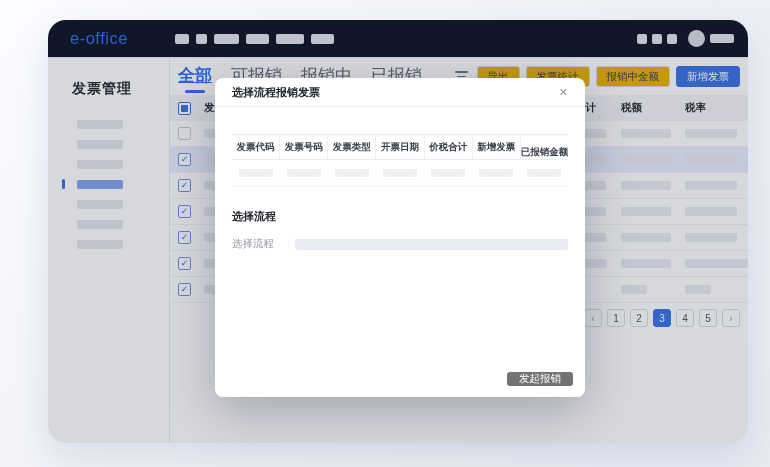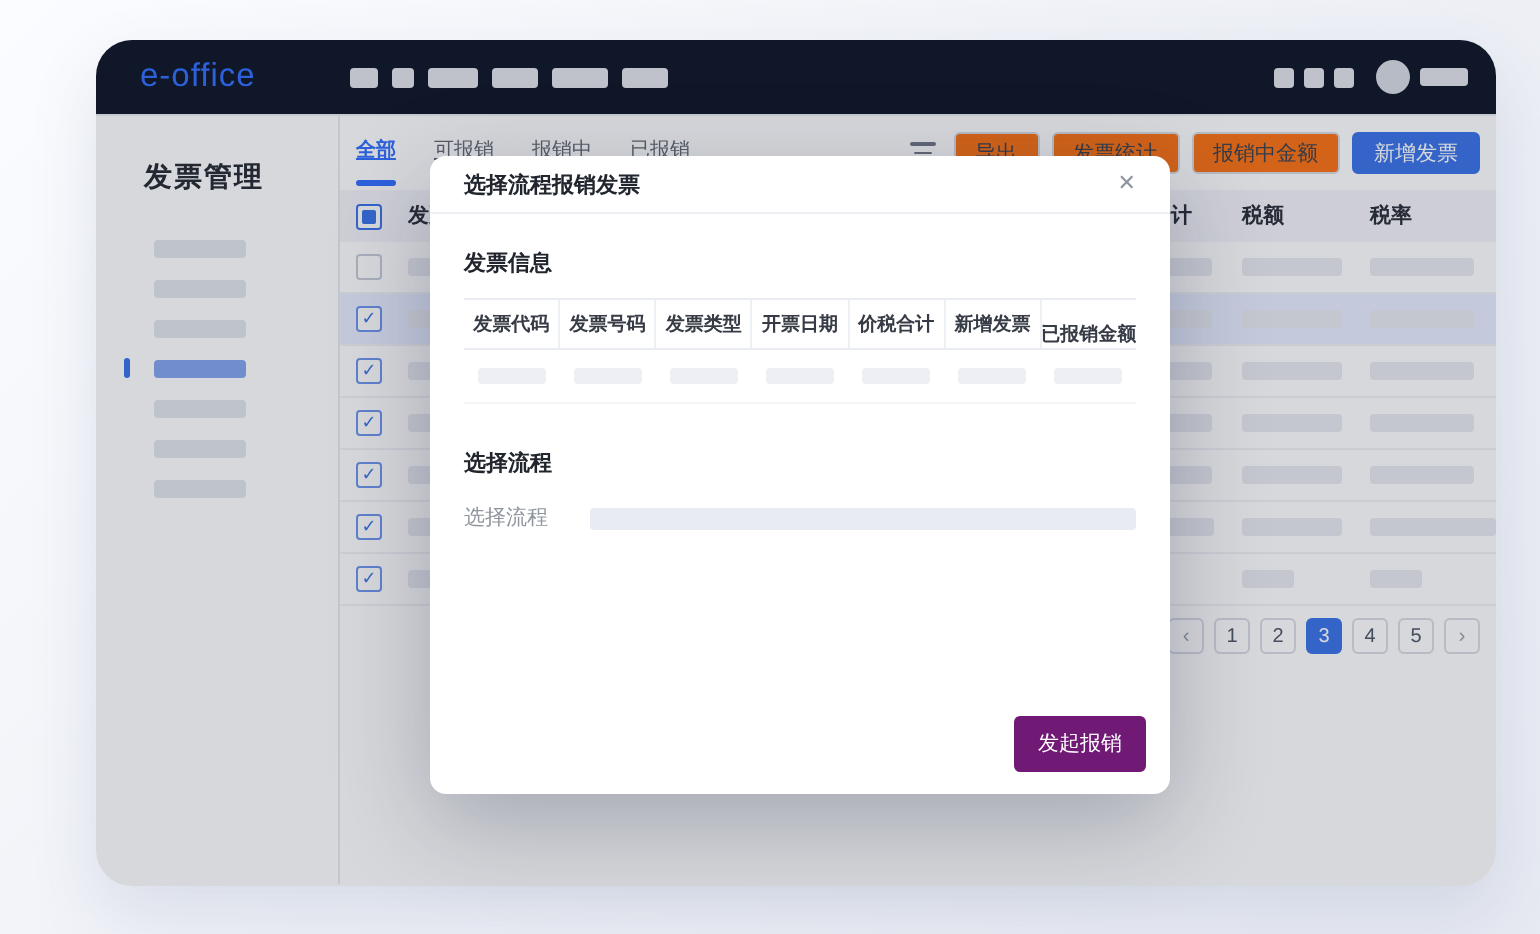--- a/index.html
+++ b/index.html
@@ -29,34 +29,34 @@
   .sidebar-title { padding-left:24px; font-size:14px; color:#272c35; font-weight:600; letter-spacing:1px; }
   .side-menu { margin-top:16px; }
   .side-item { position:relative; height:20px; display:flex; align-items:center; cursor:pointer; }
   .side-item .sbar { margin-left:29px; width:46px; height:9px; border-radius:2px; background:#e3e6ec; }
   .side-item.active .sbar { background:#86a5f0; }
   .side-item.active::before { content:""; position:absolute; left:14px; top:5px; width:3px; height:10px; border-radius:2px; background:#3b74e8; }
   .main { flex:1; display:flex; flex-direction:column; min-width:0; }
   
   .toolbar { height:37px; display:flex; align-items:center; padding:0 8px; }
   .tabs { display:flex; align-items:center; height:37px; }
-  .tab { font-size:10px; color:#646a73; margin-right:19px; position:relative; height:37px; line-height:35px; cursor:pointer; white-space:nowrap;text-decoration:underline; }
+  .tab { font-size:17px; color:#646a73; margin-right:19px; position:relative; height:37px; line-height:35px; cursor:pointer; white-space:nowrap;text-decoration:underline; }
   .tab.active { color:#3370ff; font-weight:700; }
   .tab.active::after { content:""; position:absolute; left:50%; transform:translateX(-50%); bottom:2px; width:20px; height:3px; border-radius:2px; background:#3370ff; }
   .toolbar-right { margin-left:auto; display:flex; align-items:center; gap:6px; }
   .search { position:relative; width:112px; height:21px; }
   .search input { width:100%; height:100%; border:1px solid #dfe3ea; border-radius:3px; padding:0 6px 0 22px; font-size:10px; color:#333; background:#fff; outline:none; font-family:inherit; }
   .search input::placeholder { color:#c0c5ce; }
   .mag { position:absolute; left:7px; top:5px; width:8px; height:8px; }
   .mag::before { content:""; position:absolute; left:0; top:0; width:6px; height:6px; border:1.2px solid #aeb4bf; border-radius:50%; }
   .mag::after { content:""; position:absolute; left:6px; top:6px; width:3px; height:1.2px; background:#aeb4bf; transform:rotate(45deg); }
   .filter-btn { width:15px; height:13px; display:flex; flex-direction:column; justify-content:space-between; padding:1px 0; margin:0 2px; cursor:pointer; align-items:center; }
   .filter-btn i { display:block; height:1.5px; border-radius:1px; background:#717885; }
   .filter-btn i:nth-child(1){ width:13px; } .filter-btn i:nth-child(2){ width:9px; } .filter-btn i:nth-child(3){ width:5px; }
-  .btn { height:21px; padding:0 10px; border:1px solid #d7dbe3; border-radius:3px; background:#f97316; font-size:10.5px; color:#3d4350; display:flex; align-items:center; cursor:pointer; white-space:nowrap; font-family:inherit; }
+  .btn { height:21px; padding:0 10px; border:1px solid #d7dbe3; border-radius:3px; background:#eab308; font-size:10.5px; color:#3d4350; display:flex; align-items:center; cursor:pointer; white-space:nowrap; font-family:inherit; }
   .btn.primary { background:#3b74e8; border-color:#3b74e8; color:#fff; }
   
   .grid-head { height:26px; background:#f4f5f9; display:flex; align-items:center; font-size:10.5px; color:#2b3039; font-weight:600; }
   .gcell { flex:none; white-space:nowrap; overflow:hidden; display:flex; align-items:center; }
   .cbcell { width:34px; padding-left:8px; }
   .c1{width:84px;} .c2{width:84px;} .c3{width:84px;} .c4{width:84px;}
   .c5{width:67px; padding-left:14px;} .c6{width:64px; padding-left:14px;} .c7{flex:1; padding-left:14px;}
   .grow { height:26px; display:flex; align-items:center; border-bottom:1px solid #f1f2f6; cursor:pointer; }
   .grow.selected { background:#e9efff; }
   .gbar { height:9px; border-radius:2px; background:#e9ebf1; width:52px; }
@@ -87,21 +87,21 @@
   .mt-cell { flex:1; display:flex; align-items:center; justify-content:center; font-size:9.5px; font-weight:600; color:#363b45; border-right:1px solid #edf0f5; white-space:nowrap; overflow:hidden; }
   .mt-cell:last-child { border-right:none;margin-top:11px; }
   .mt-row { display:flex; height:27px; border-bottom:1px solid #f3f5f8; }
   .mt-ph { flex:1; display:flex; align-items:center; justify-content:center; }
   .mt-ph .mbar { width:34px; height:8px; border-radius:2px; background:#edeff4; }
   .flow-title { margin-top:22px; }
   .flow-row { margin-top:13px; display:flex; align-items:center; }
   .flow-label { font-size:10.5px; color:#8f959e; width:63px; flex:none; }
   .flow-input { flex:1; height:11px; border-radius:2px; background:#e8ebf1; cursor:pointer; }
   .modal-foot { position:absolute; right:12px; bottom:11px; }
-  .submit-btn { height:28px; padding:0 12px; background:#701a75; color:#fff; border-radius:3px; font-size:10.5px; display:flex; align-items:center; cursor:pointer; border:none; font-family:inherit; }
+  .submit-btn { height:14px; padding:0 12px; background:#737373; color:#fff; border-radius:3px; font-size:10.5px; display:flex; align-items:center; cursor:pointer; border:none; font-family:inherit; }
 </style>
 </head>
 <body>
 
 <div class="window">
 
   <header class="topnav">
     <div class="logo">e-office</div>
     <div class="nav-ph" id="navPh">
         <div class="ph" style="width: 14px;"></div>
@@ -385,21 +385,20 @@
 
   <div class="dim"></div>
 </div>
 
 <div class="modal">
   <div class="modal-head">
     <div class="modal-title">选择流程报销发票</div>
     <div class="modal-close">✕</div>
   </div>
   <div class="modal-body">
-    <div class="msec-title">发票信息</div>
     <div class="mtable">
       <div class="mt-head">
         <div class="mt-cell">发票代码</div>
         <div class="mt-cell">发票号码</div>
         <div class="mt-cell">发票类型</div>
         <div class="mt-cell">开票日期</div>
         <div class="mt-cell">价税合计</div>
         <div class="mt-cell">新增发票</div>
         <div class="mt-cell">已报销金额</div>
       </div>

